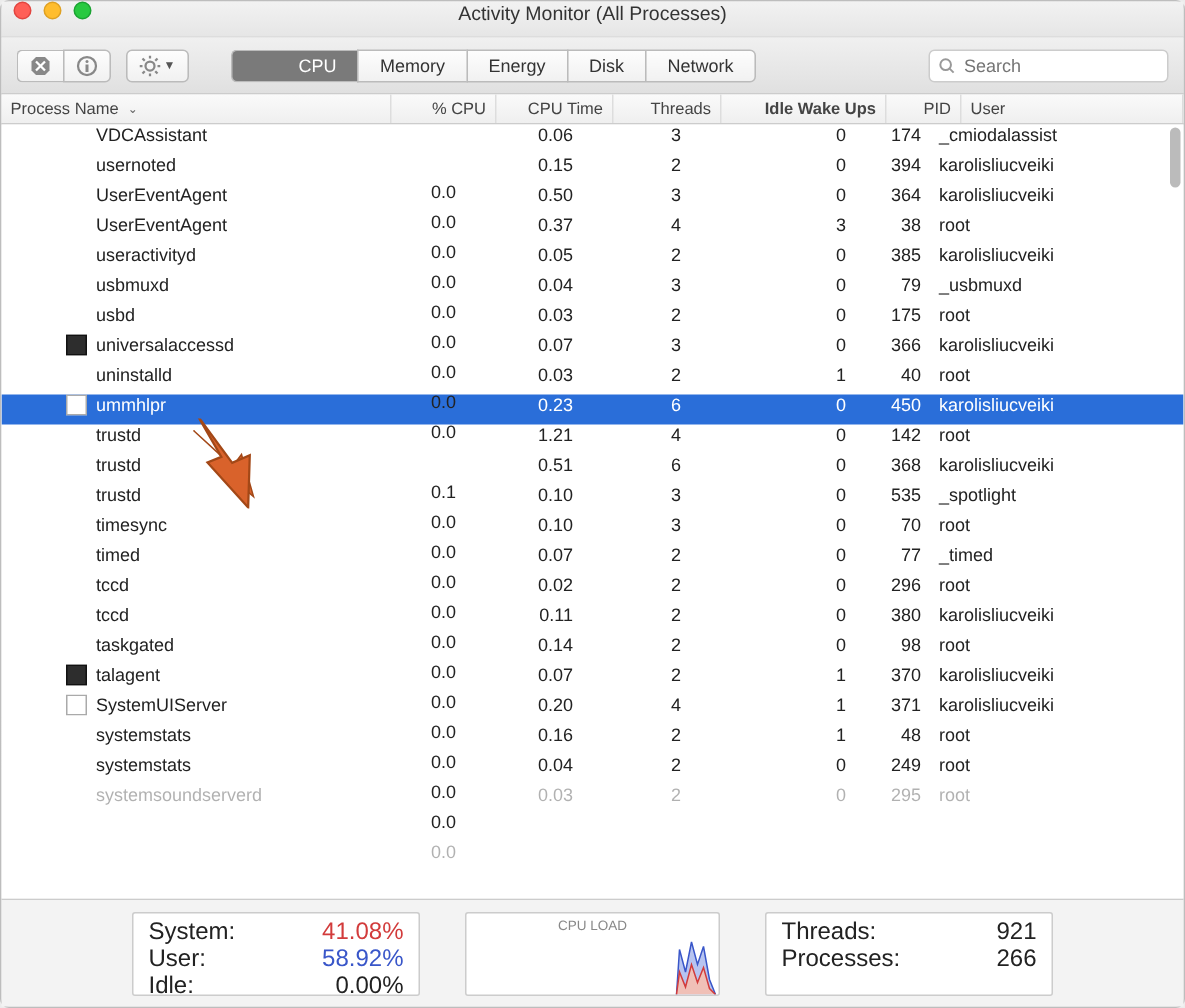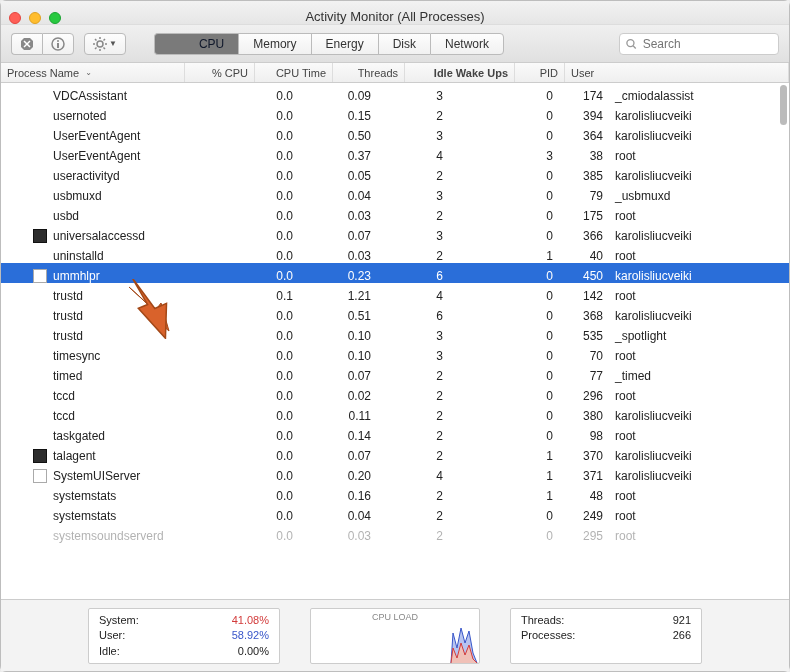--- a/index.html
+++ b/index.html
@@ -17,21 +17,21 @@
   height: 672px;
   background: linear-gradient(to bottom, #f7f7f7, #ececec);
   border: 1px solid #bdbdbd;
   border-radius: 6px;
   display: flex;
   flex-direction: column;
 }
 .titlebar {
   height: 24px;
   display: flex;
-  align-items: flex-end;
+  align-items: flex-start;
   padding: 0 8px;
   background: linear-gradient(to bottom, #f2f2f2, #e6e6e6);
   border-bottom: 1px solid #ddd;
   position: relative;
 }
 .traffic { display: flex; gap: 8px; }
 .dot { width: 12px; height: 12px; border-radius: 50%; }
 .red { background: #ff5f57; border: 1px solid #e24640; }
 .yellow { background: #ffbd2e; border: 1px solid #dfa123; }
 .green { background: #28c940; border: 1px solid #1ba332; }
@@ -66,21 +66,21 @@
   border-right: none;
   height: 22px;
   padding: 0 14px;
   display: inline-flex;
   align-items: center;
   background: linear-gradient(to bottom, #fdfdfd, #f1f1f1);
   color: #333;
 }
 .segmented .seg:first-child { border-top-left-radius: 4px; border-bottom-left-radius: 4px; }
 .segmented .seg:last-child { border-top-right-radius: 4px; border-bottom-right-radius: 4px; border-right: 1px solid #bbb; }
-.segmented .seg.active { background: #7a7a7a; color: #0f172a; padding-left: 44px; }
+.segmented .seg.active { background: #7a7a7a; color: #ffffff; padding-left: 44px; }
 .search {
   margin-left: auto;
   background: #fff;
   border: 1px solid #ccc;
   border-radius: 4px;
   height: 22px;
   width: 160px;
   display: flex;
   align-items: center;
   padding: 0 6px;
@@ -91,29 +91,29 @@
 .headers {
   display: flex;
   background: linear-gradient(to bottom, #fafafa, #efefef);
   border-bottom: 1px solid #ccc;
   font-size: 11px;
   color: #444;
   height: 20px;
   align-items: center;
 }
 .headers > div { border-right: 1px solid #ddd; height: 100%; display: flex; align-items: center; padding: 0 6px; }
-.col-name { width: 184px; }
+.col-name { width: 260px; }
 .col-cpu { width: 70px; justify-content: flex-end; }
 .col-time { width: 78px; justify-content: flex-end; }
 .col-threads { width: 72px; justify-content: flex-end; }
 .col-wake { width: 110px; justify-content: flex-end; font-weight: bold; }
 .col-pid { width: 50px; justify-content: flex-end; }
 .col-user { flex: 1; border-right: none; }
 .rows { flex: 1; overflow: hidden; background: #fff; position: relative; }
-.row { display: flex; height: 20px; align-items: flex-end; font-size: 12px; }
+.row { display: flex; height: 20px; align-items: flex-start; font-size: 12px; padding-left: 11px; }
 .row > div { padding: 0 6px; overflow: hidden; white-space: nowrap; text-overflow: ellipsis; }
 .row .c-name { width: 228px; display: flex; align-items: center; gap: 6px; padding-left: 32px; }
 .row .c-cpu { width: 70px; text-align: right; margin-top: 38px; }
 .row .c-time { width: 78px; text-align: right; }
 .row .c-threads { width: 72px; text-align: right; }
 .row .c-wake { width: 110px; text-align: right; }
 .row .c-pid { width: 50px; text-align: right; }
 .row .c-user { flex: 1; }
 .row.selected { background: #2a6ed9; color: #fff; }
 .proc-icon { width: 14px; height: 14px; display: inline-block; }
@@ -128,21 +128,21 @@
   align-items: center;
   justify-content: center;
   gap: 30px;
   padding: 10px 14px;
 }
 .stat-box {
   background: #fff;
   border: 1px solid #ccc;
   border-radius: 2px;
   padding: 4px 10px;
-  font-size: 11px;
+  font-size: 16px;
   height: 56px;
   display: flex;
   flex-direction: column;
   justify-content: space-around;
 }
 .stat-row { display: flex; justify-content: space-between; gap: 16px; width: 170px; }
 .sys-v { color: #d23b3b; }
 .usr-v { color: #3956c9; }
 .chart-box {
   width: 170px; height: 56px; background: #fff; border: 1px solid #ccc; border-radius: 2px;
@@ -243,21 +243,21 @@
       <path d="M 1 1 L 22 20" stroke="#a34817" stroke-width="0"></path>
       <polygon points="2,2 20,2 48,30 48,48 30,48 2,20" fill="none"></polygon>
       <polygon points="4,4 26,26 18,32 52,54 44,20 34,28" fill="#d9622b" stroke="#a34817" stroke-width="1.5" transform="rotate(15 28 28)"></polygon>
     </svg>
   <div class="row">
         <div class="c-name">
           <span class="proc-icon" style="visibility:hidden"></span>
           <span>VDCAssistant</span>
         </div>
         <div class="c-cpu">0.0</div>
-        <div class="c-time">0.09</div>
+        <div class="c-time">0.06</div>
         <div class="c-threads">3</div>
         <div class="c-wake">0</div>
         <div class="c-pid">174</div>
         <div class="c-user">_cmiodalassist</div>
       </div>
       <div class="row">
         <div class="c-name">
           <span class="proc-icon" style="visibility:hidden"></span>
           <span>usernoted</span>
         </div>

